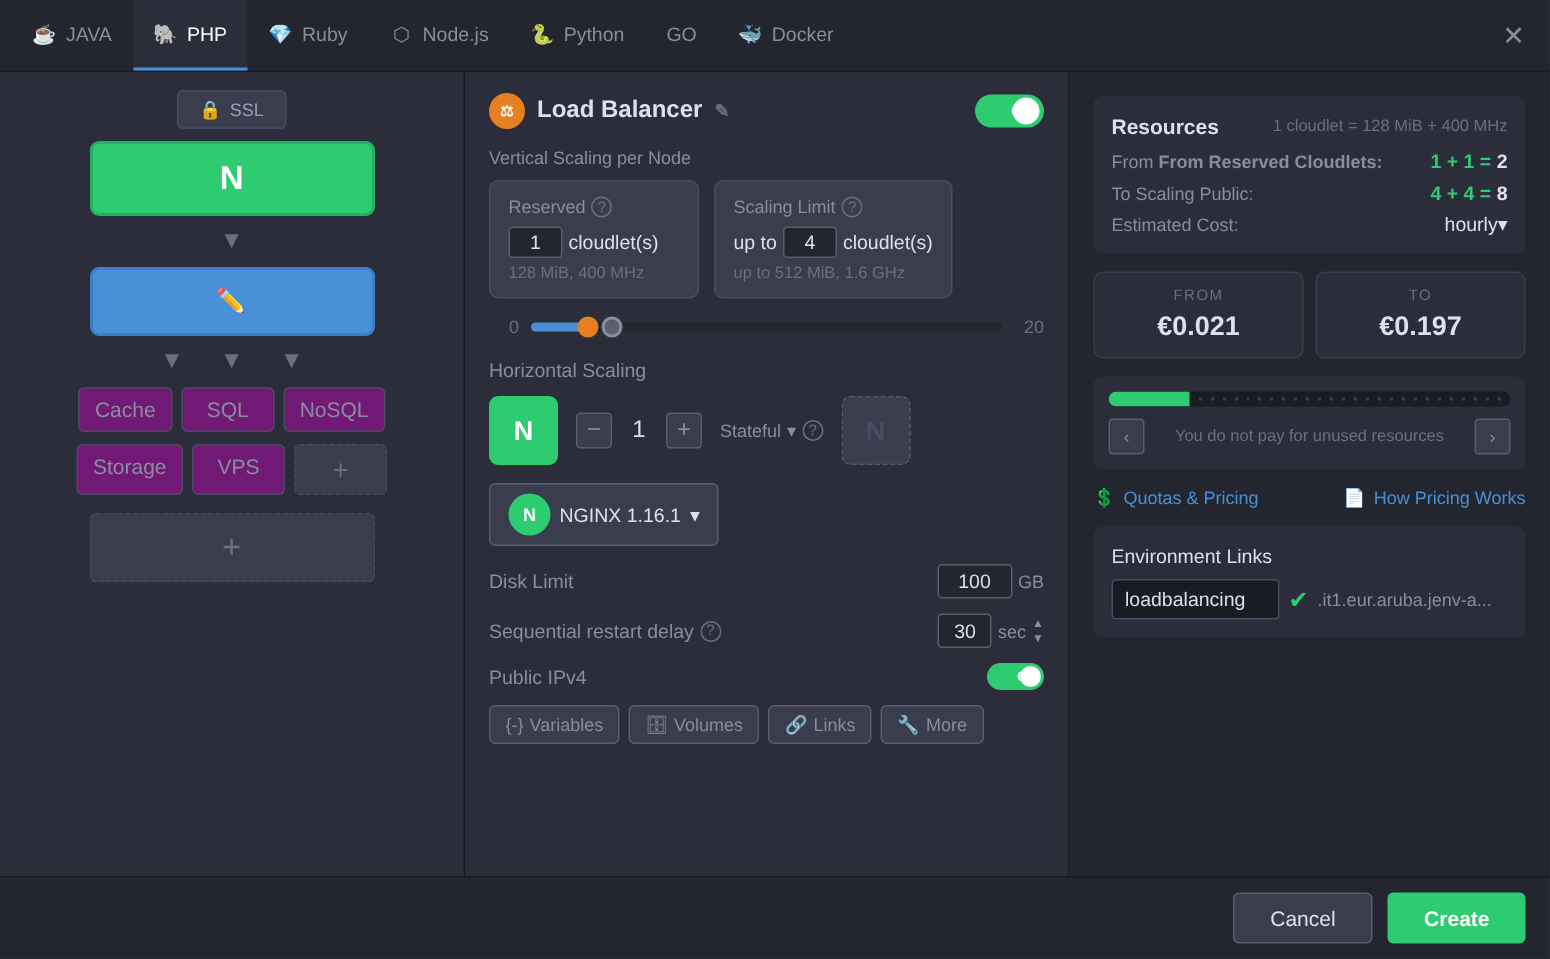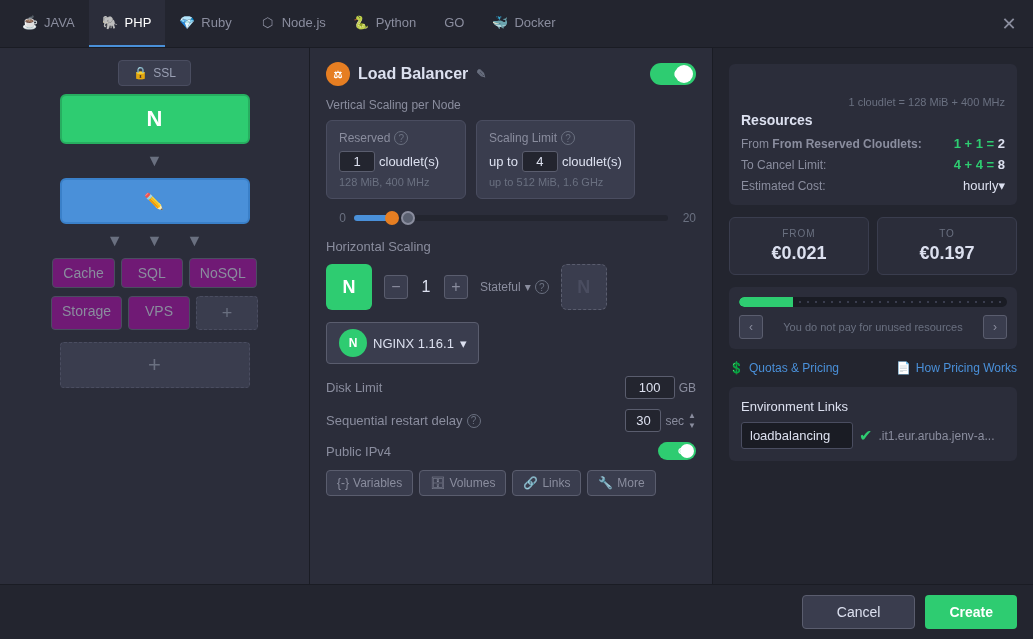--- a/index.html
+++ b/index.html
@@ -551,21 +551,20 @@
       display: flex;
       justify-content: space-between;
       align-items: center;
       margin-bottom: 8px;
     }
 
     .res-title {
       font-size: 14px;
       font-weight: 600;
       color: #dce0ef;
-      margin-top: 36px;
     }
 
     .res-info {
       font-size: 11px;
       color: #6a7080;
     }
 
     .res-row {
       display: flex;
       justify-content: space-between;
@@ -774,21 +773,21 @@
       gap: 10px;
       background: #23252f;
       border-top: 1px solid #1a1c24;
     }
 
     .btn-cancel {
       background: #3a3d4e;
       border: 1px solid #5a5d6e;
       border-radius: 4px;
       color: #dce0ef;
-      padding: 8px 34px;
+      padding: 8px 24px;
       font-size: 14px;
       cursor: pointer;
     }
 
     .btn-create {
       background: #2ecc71;
       border: none;
       border-radius: 4px;
       color: white;
       padding: 8px 24px;
@@ -1071,21 +1070,21 @@
 
         <div class="res-row">
           <span class="res-label">From <strong>From Reserved Cloudlets:</strong></span>
           <span class="res-val">
             <span style="color:#2ecc71;">1 + 1 =</span>
             <strong>2</strong>
           </span>
         </div>
 
         <div class="res-row">
-          <span class="res-label">To Cancel Limit:</span>
+          <span class="res-label">To Scaling Public:</span>
           <span class="res-val">
             <span style="color:#2ecc71;">4 + 4 =</span>
             <strong>8</strong>
           </span>
         </div>
 
         <div class="estimated-row">
           <span class="est-label">Estimated Cost:</span>
           <span class="est-val">
             <span>hourly</span>

